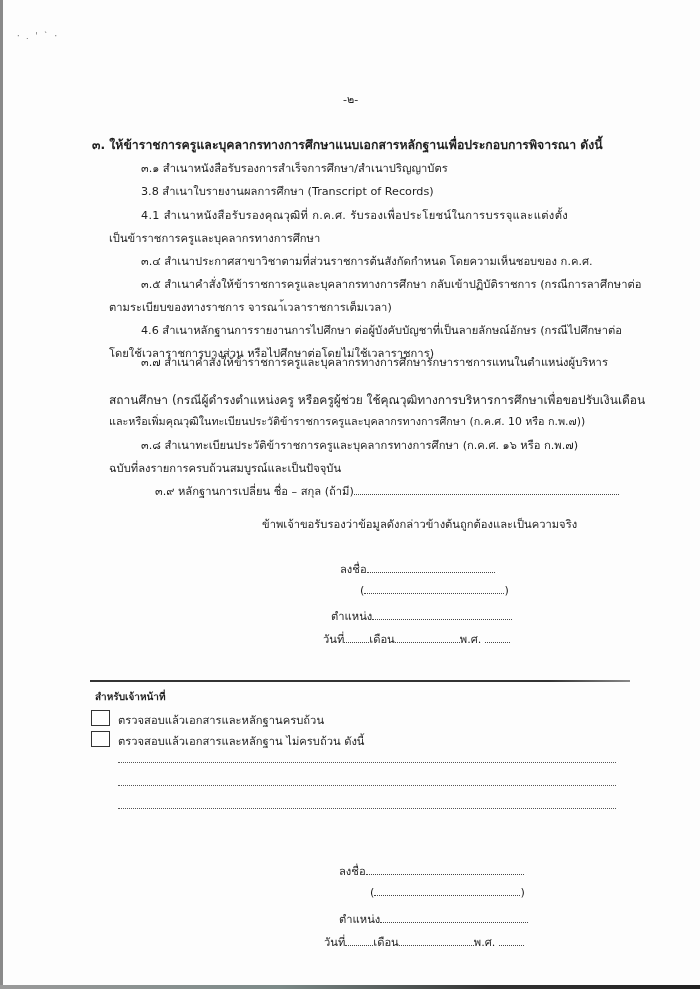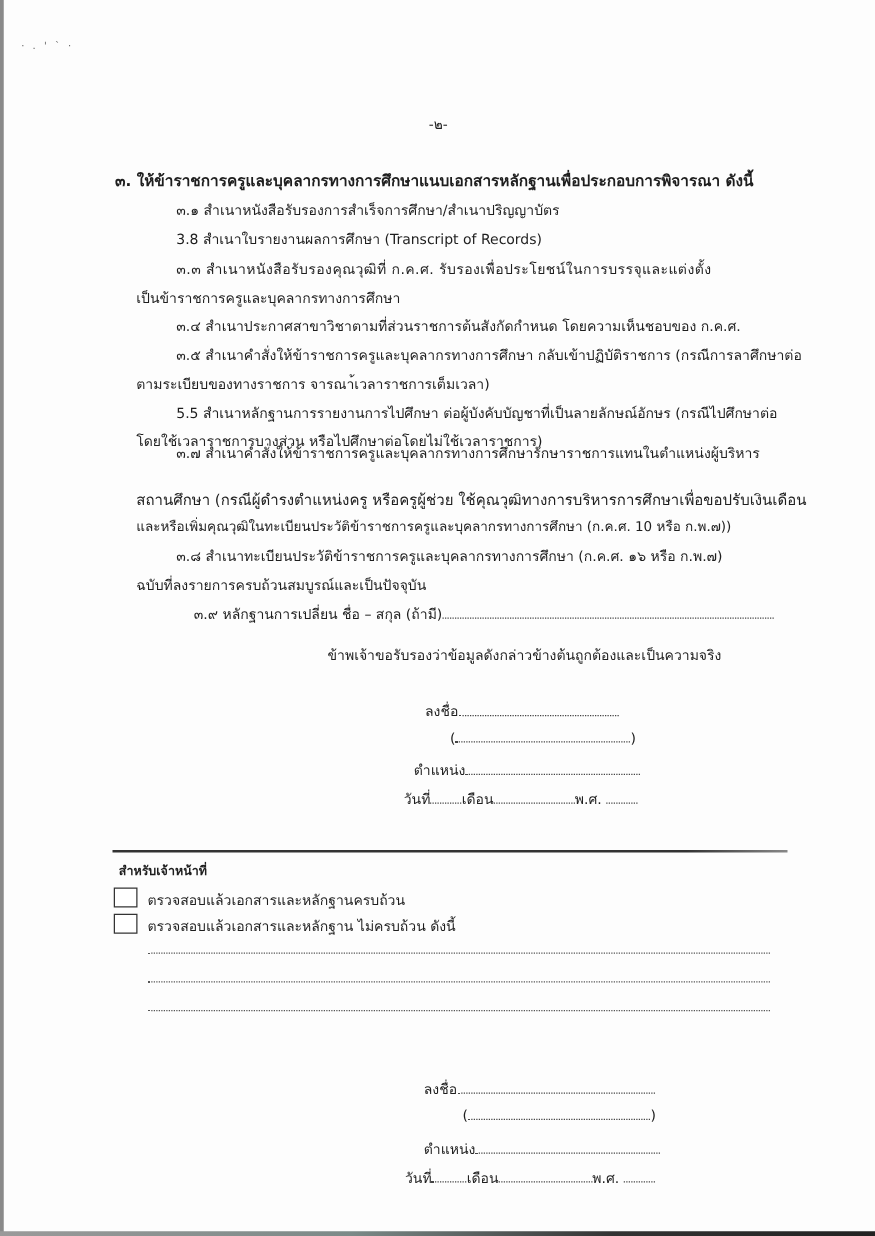--- a/index.html
+++ b/index.html
@@ -30,29 +30,29 @@
 <div class="specks">· . ' ` ·</div>
 
 <div class="abs page-no">-๒-</div>
 
 <div class="abs heading">๓. ให้ข้าราชการครูและบุคลากรทางการศึกษาแนบเอกสารหลักฐานเพื่อประกอบการพิจารณา ดังนี้</div>
 
 <div class="abs item" style="left:141px;top:159px">๓.๑ สำเนาหนังสือรับรองการสำเร็จการศึกษา/สำเนาปริญญาบัตร</div>
 
 <div class="abs item" style="left:141px;top:182px">3.8 สำเนาใบรายงานผลการศึกษา (Transcript of Records)</div>
 
-<div class="abs item" style="left:141px;top:206px;letter-spacing:0.35px">๓.๓ สำเนาหนังสือรับรองคุณวุฒิที่ ก.ค.ศ. รับรองเพื่อประโยชน์ในการบรรจุและแต่งตั้ง</div>
+<div class="abs item" style="left:141px;top:206px;letter-spacing:0.35px">4.1 สำเนาหนังสือรับรองคุณวุฒิที่ ก.ค.ศ. รับรองเพื่อประโยชน์ในการบรรจุและแต่งตั้ง</div>
 <div class="abs item" style="left:109px;top:229px">เป็นข้าราชการครูและบุคลากรทางการศึกษา</div>
 
 <div class="abs item" style="left:141px;top:252px">๓.๔ สำเนาประกาศสาขาวิชาตามที่ส่วนราชการต้นสังกัดกำหนด โดยความเห็นชอบของ ก.ค.ศ.</div>
 
 <div class="abs item" style="left:141px;top:275px">๓.๕ สำเนาคำสั่งให้ข้าราชการครูและบุคลากรทางการศึกษา กลับเข้าปฏิบัติราชการ (กรณีการลาศึกษาต่อ</div>
 <div class="abs item" style="left:109px;top:298px">ตามระเบียบของทางราชการ จารณา้เวลาราชการเต็มเวลา)</div>
 
-<div class="abs item" style="left:141px;top:321px">5.5 สำเนาหลักฐานการรายงานการไปศึกษา ต่อผู้บังคับบัญชาที่เป็นลายลักษณ์อักษร (กรณีไปศึกษาต่อ</div>
+<div class="abs item" style="left:141px;top:321px">4.6 สำเนาหลักฐานการรายงานการไปศึกษา ต่อผู้บังคับบัญชาที่เป็นลายลักษณ์อักษร (กรณีไปศึกษาต่อ</div>
 <div class="abs item" style="left:109px;top:344px">โดยใช้เวลาราชการบางส่วน หรือไปศึกษาต่อโดยไม่ใช้เวลาราชการ)</div>
 
 <div class="abs item" style="left:141px;top:353px">๓.๗ สำเนาคำสั่งให้ข้าราชการครูและบุคลากรทางการศึกษารักษาราชการแทนในตำแหน่งผู้บริหาร</div>
 <div class="abs item" style="left:109px;top:390px;font-size:12px">สถานศึกษา (กรณีผู้ดำรงตำแหน่งครู หรือครูผู้ช่วย ใช้คุณวุฒิทางการบริหารการศึกษาเพื่อขอปรับเงินเดือน</div>
 <div class="abs item" style="left:109px;top:413px;font-size:10.8px">และหรือเพิ่มคุณวุฒิในทะเบียนประวัติข้าราชการครูและบุคลากรทางการศึกษา (ก.ค.ศ. 10 หรือ ก.พ.๗))</div>
 
 <div class="abs item" style="left:141px;top:436px">๓.๘ สำเนาทะเบียนประวัติข้าราชการครูและบุคลากรทางการศึกษา (ก.ค.ศ. ๑๖ หรือ ก.พ.๗)</div>
 <div class="abs item" style="left:109px;top:459px">ฉบับที่ลงรายการครบถ้วนสมบูรณ์และเป็นปัจจุบัน</div>
 
 <div class="abs item" style="left:155px;top:482px">

